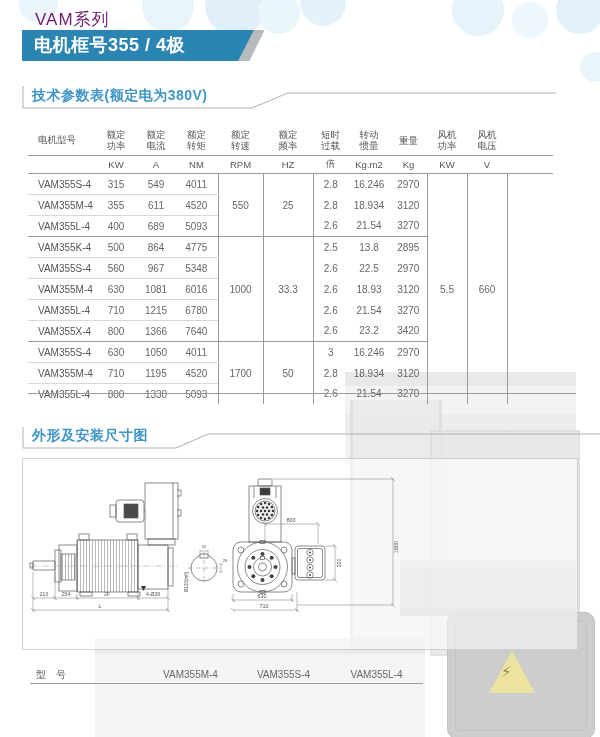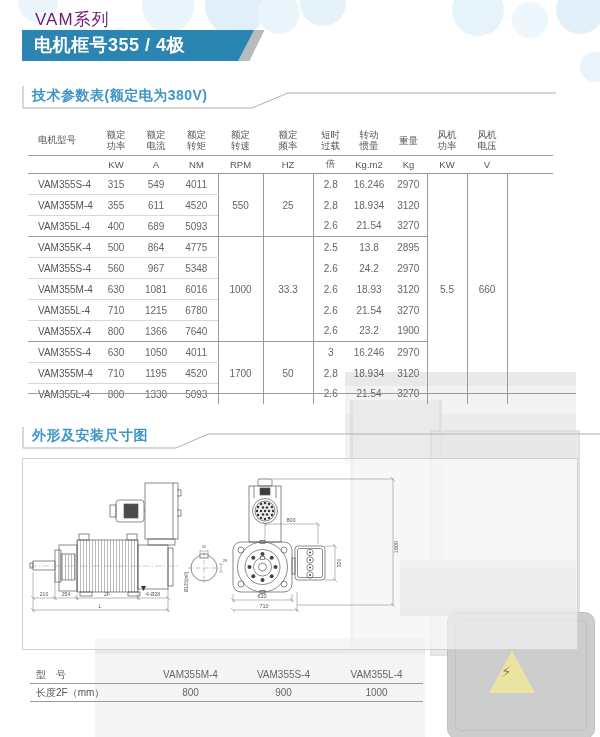--- a/index.html
+++ b/index.html
@@ -208,21 +208,21 @@
     <td>2.5</td>
     <td>13.8</td>
     <td>2895</td>
   </tr>
   <tr>
     <td class="cm lb">VAM355S-4</td>
     <td class="lb">560</td>
     <td class="lb">967</td>
     <td class="lb">5348</td>
     <td>2.6</td>
-    <td>24.2</td>
+    <td>22.5</td>
     <td>2970</td>
   </tr>
   <tr>
     <td class="cm lb">VAM355M-4</td>
     <td class="lb">630</td>
     <td class="lb">1081</td>
     <td class="lb">6016</td>
     <td>2.6</td>
     <td>18.93</td>
     <td>3120</td>
@@ -236,21 +236,21 @@
     <td>21.54</td>
     <td>3270</td>
   </tr>
   <tr>
     <td class="cm gb">VAM355X-4</td>
     <td class="gb">800</td>
     <td class="gb">1366</td>
     <td class="gb">7640</td>
     <td class="gb">2.6</td>
     <td class="gb">23.2</td>
-    <td class="gb">1900</td>
+    <td class="gb">3420</td>
   </tr>
   <tr>
     <td class="cm lb">VAM355S-4</td>
     <td class="lb">630</td>
     <td class="lb">1050</td>
     <td class="lb">4011</td>
     <td class="vl vr" rowspan="3">1700</td>
     <td class="vr" rowspan="3">50</td>
     <td>3</td>
     <td>16.246</td>
@@ -443,20 +443,14 @@
 </svg>
 
 <table class="dim">
   <tbody>
       <tr>
     <td class="lab">型　号</td>
     <td class="v">VAM355M-4</td>
     <td class="v">VAM355S-4</td>
     <td class="v">VAM355L-4</td>
   </tr>
-  <tr>
-    <td class="lab">长度2F（mm）</td>
-    <td class="v">800</td>
-    <td class="v">900</td>
-    <td class="v">1000</td>
-  </tr>
 </tbody>
   </table>
 
 </body></html>

